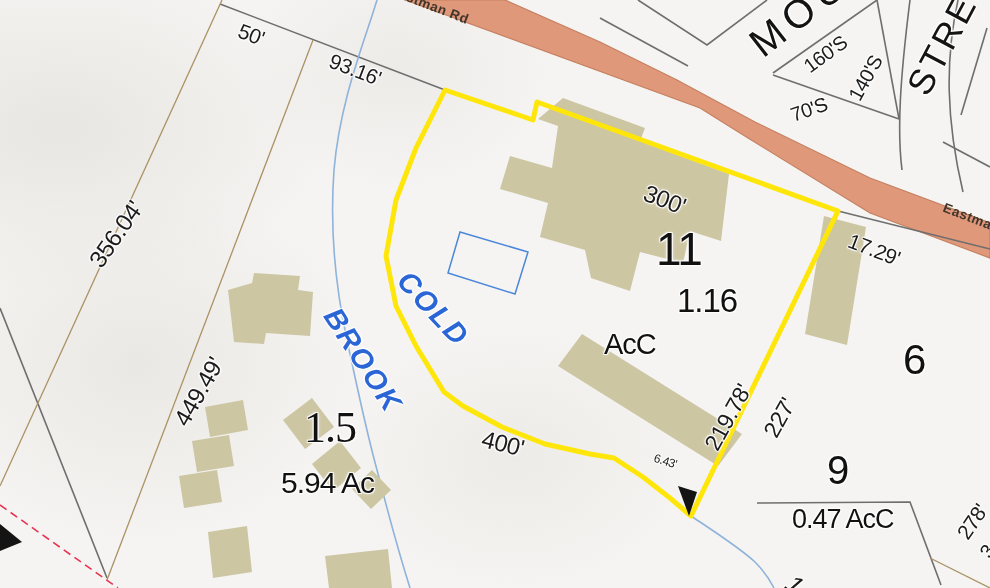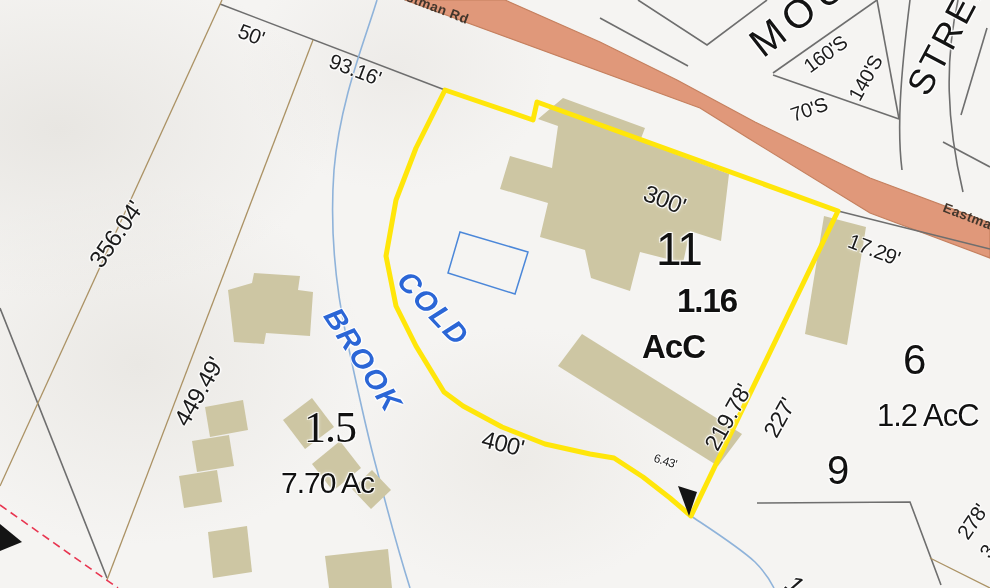--- a/index.html
+++ b/index.html
@@ -108,24 +108,24 @@
   <div class="lbl dim" style="left:485px;top:427px;font-size:24px;transform:rotate(14deg);">400'</div>
   <div class="lbl dim" style="left:656px;top:452px;font-size:12px;transform:rotate(17deg);">6.43'</div>
   <div class="lbl dim" style="left:953px;top:531px;transform:rotate(-56deg);">278'</div>
   <div class="lbl dim" style="left:788px;top:106px;font-size:20px;transform:rotate(-19deg);">70'S</div>
   <div class="lbl dim" style="left:800px;top:60px;font-size:20px;transform:rotate(-36deg);">160'S</div>
   <div class="lbl dim" style="left:845px;top:94px;font-size:20px;transform:rotate(-61deg);">140'S</div>
   <div class="lbl dim" style="left:976px;top:550px;font-size:20px;transform:rotate(-56deg);">3</div>
   <div class="lbl dim" style="left:797px;top:570px;font-size:26px;font-style:italic;transform:rotate(38deg);">1</div>
 
   <div class="lbl pid" style="left:633px;top:226px;font-size:46px;margin-left:23px;">11</div>
-  <div class="lbl pid" style="left:677px;top:284px;font-size:33px;font-weight:bold;">1.16</div>
-  <div class="lbl pid" style="left:642px;top:330px;font-size:33px;font-weight:bold;">AcC</div>
+  <div class="lbl pid" style="left:677px;top:284px;font-size:33px;">1.16</div>
+  <div class="lbl pid" style="left:604px;top:330px;font-size:29px;">AcC</div>
 
   <div class="lbl pid" style="left:903px;top:339px;font-size:42px;">6</div>
-  <div class="lbl pid" style="left:877px;top:400px;font-size:31px;">1.2 AcC</div>
 
   <div class="lbl pid" style="left:827px;top:450px;font-size:40px;">9</div>
+  <div class="lbl pid" style="left:792px;top:506px;font-size:27px;">0.47 AcC</div>
 
   <div class="lbl pid" style="left:304px;top:406px;font-size:44px;font-family:Liberation Serif, serif;">1.5</div>
-  <div class="lbl pid" style="left:281px;top:468px;font-size:30px;">7.70 Ac</div>
+  <div class="lbl pid" style="left:281px;top:468px;font-size:30px;">5.94 Ac</div>
 
 </div>
 
 </body></html>

